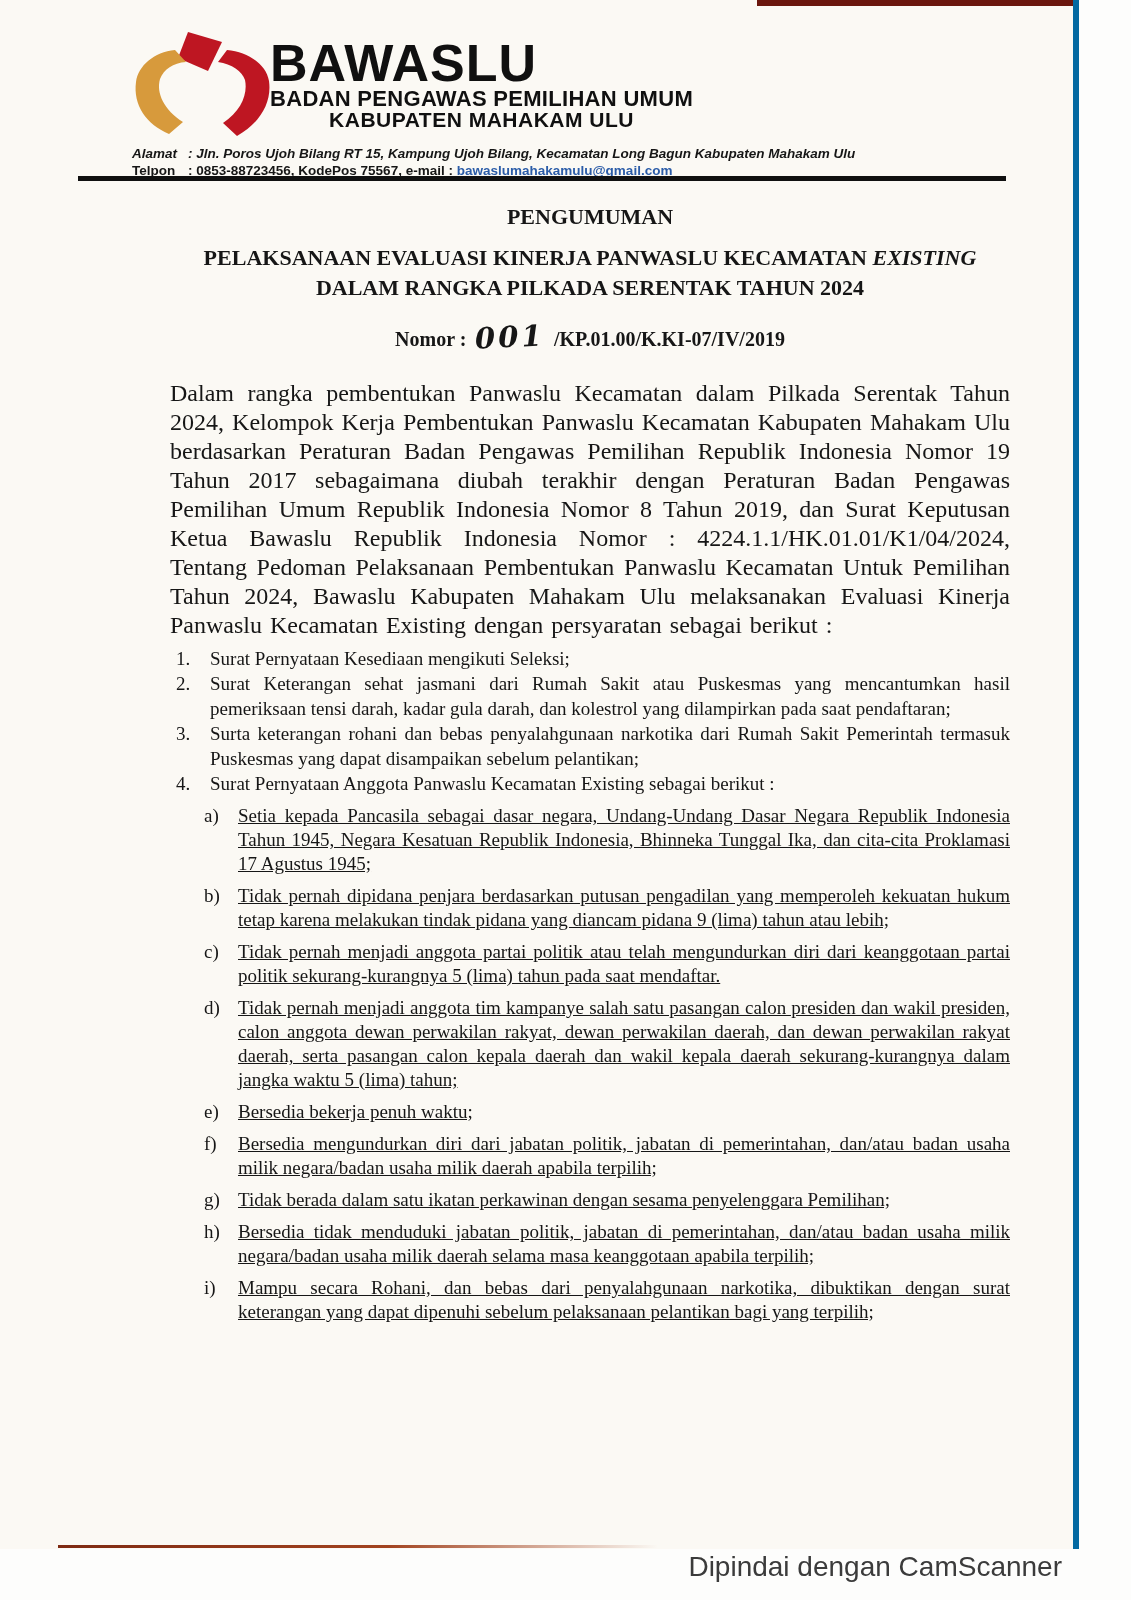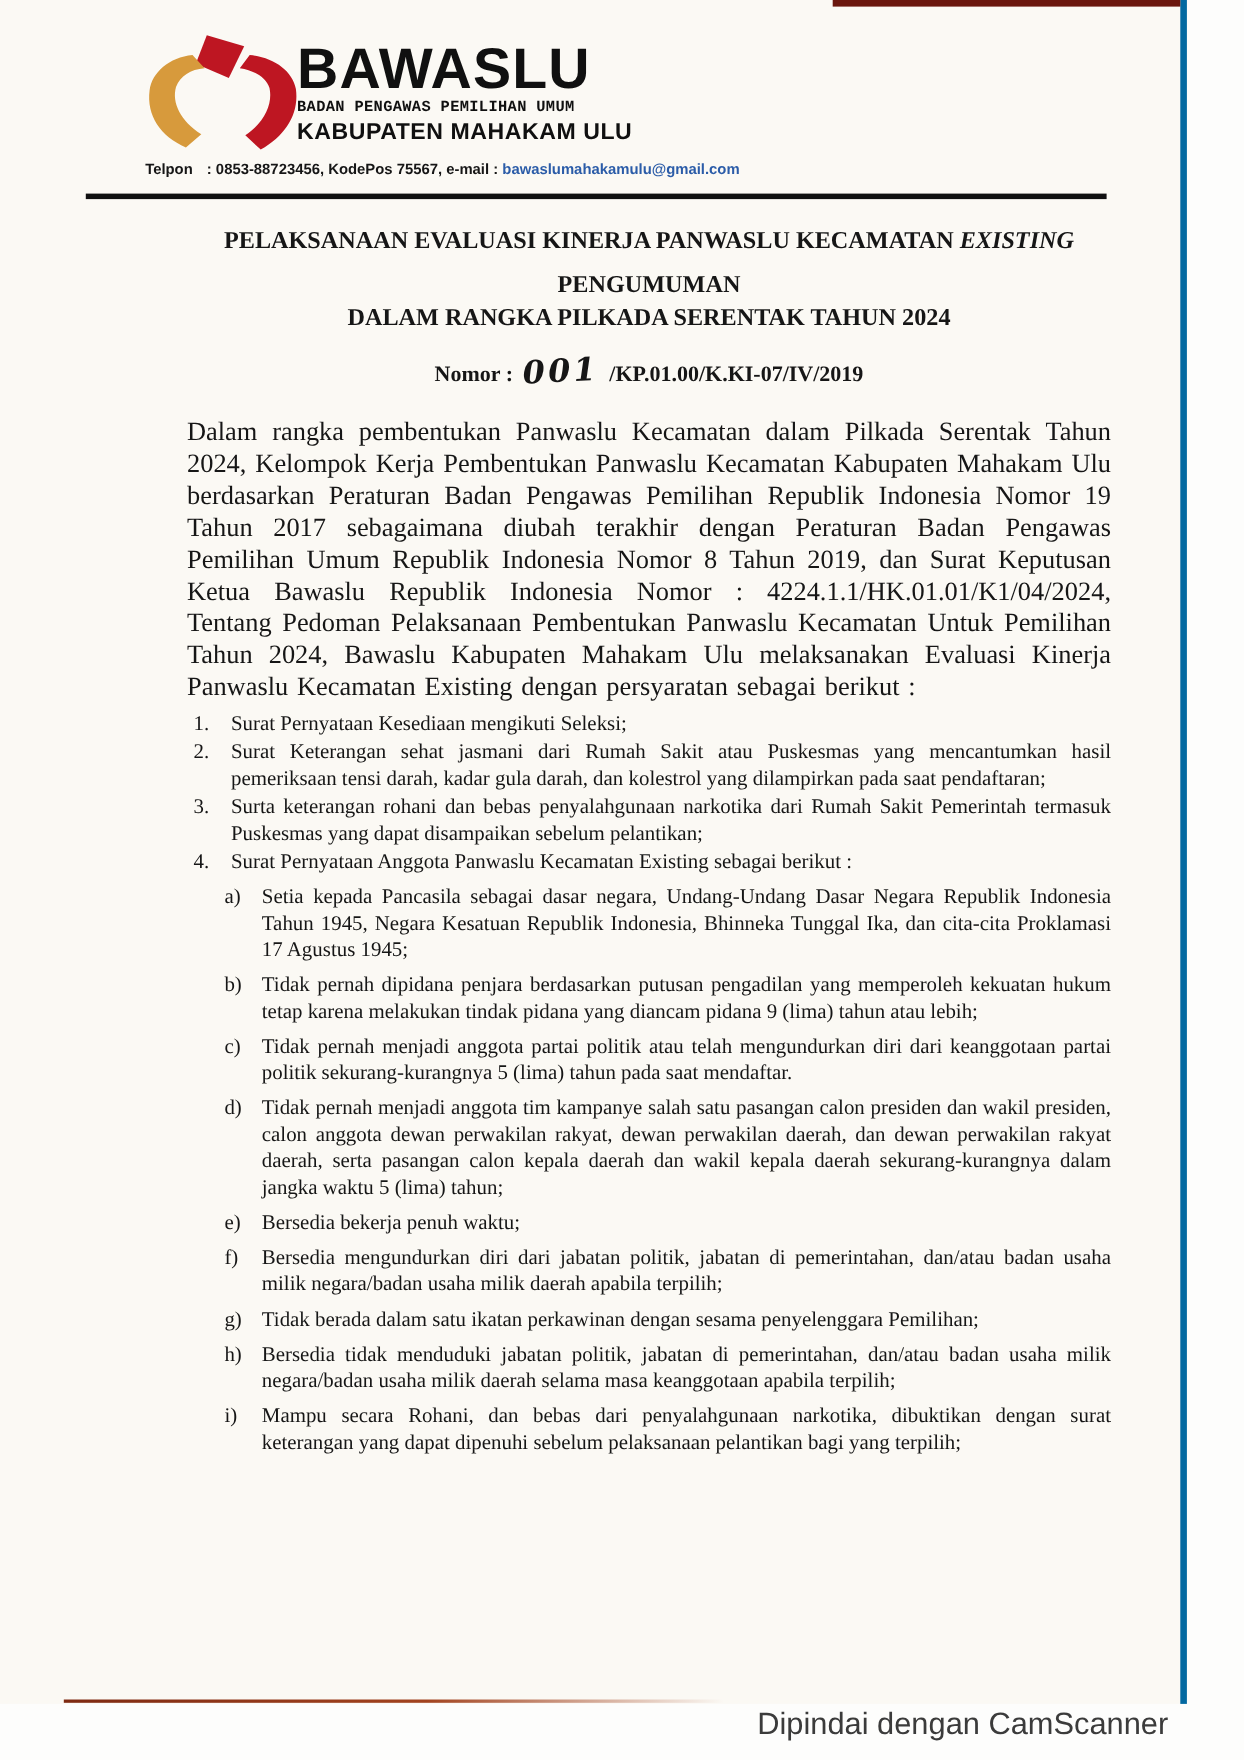--- a/index.html
+++ b/index.html
@@ -24,21 +24,21 @@
     position:absolute;left:58px;top:1545px;width:600px;height:3px;
     background:linear-gradient(to right,#7e2a12 0%,#a2431f 55%,rgba(162,67,31,0) 100%);
   }
   
   .logo{position:absolute;left:128px;top:30px;}
   .brand-block{
     position:absolute;left:270px;top:38px;
     font-family:"Liberation Sans", sans-serif;font-weight:bold;color:#101010;
   }
   .brand{font-size:52px;line-height:50px;letter-spacing:1px;}
-  .sub1{font-size:14px;line-height:19px;letter-spacing:.3px;margin-top:1px;font-family:Liberation Mono, monospace;}
+  .sub1{font-size:22px;line-height:19px;letter-spacing:.3px;margin-top:1px;}
   .sub2{font-size:21px;line-height:23px;letter-spacing:.5px;text-align:center;}
   .addr-block{
     position:absolute;left:132px;top:145px;
     font-family:"Liberation Sans", sans-serif;font-size:13.5px;font-weight:bold;
     line-height:17px;color:#161616;width:880px;
   }
   .addr-row{display:flex;}
   .addr-label{width:56px;flex:none;}
   .addr-italic{font-style:italic;}
   .email{color:#2b5ca8;}
@@ -67,21 +67,21 @@
     margin-top:22px;font-size:24px;line-height:29px;text-align:justify;
     word-spacing:2px;
   }
   .num-list{margin-top:6px;margin-left:6px;font-size:19px;line-height:25px;}
   .num-item{display:flex;}
   .num-marker{width:34px;flex:none;}
   .num-text{flex:1;text-align:justify;}
   .let-list{margin-left:34px;font-size:19px;line-height:24px;}
   .let-item{display:flex;margin-top:8px;}
   .let-marker{width:34px;flex:none;}
-  .let-text{flex:1;text-align:justify;}
+  .let-text{flex:1;text-align:justify;text-decoration:underline;}
   
   .scan-note{
     position:absolute;left:612px;top:1551px;width:450px;text-align:right;
     font-family:"Liberation Sans", sans-serif;font-size:28px;color:#3b3b3b;
   }
 </style>
 </head>
 <body>
 
 <div class="page">
@@ -94,35 +94,39 @@
     </svg>
   </div>
 
   <div class="brand-block">
     <div class="brand">BAWASLU</div>
     <div class="sub1">BADAN PENGAWAS PEMILIHAN UMUM</div>
     <div class="sub2">KABUPATEN MAHAKAM ULU</div>
   </div>
 
   <div class="addr-block">
+    <div class="addr-row addr-italic">
+      <span class="addr-label">Alamat</span>
+      <span>: Jln. Poros Ujoh Bilang RT 15, Kampung Ujoh Bilang, Kecamatan Long Bagun Kabupaten Mahakam Ulu</span>
+    </div>
     <div class="addr-row">
       <span class="addr-label">Telpon</span>
       <span><span>: 0853-88723456, KodePos 75567, e-mail : </span><span class="email">bawaslumahakamulu@gmail.com</span></span>
     </div>
   </div>
 
   <div class="rule"></div>
 
   <div class="content">
 
+    <div class="doc-title t1">PENGUMUMAN</div>
     <div class="doc-title t2">
       <span>PELAKSANAAN EVALUASI KINERJA PANWASLU KECAMATAN</span>
       <span class="ital">EXISTING</span>
     </div>
-    <div class="doc-title t1">PENGUMUMAN</div>
     <div class="doc-title t3">DALAM RANGKA PILKADA SERENTAK TAHUN 2024</div>
 
     <div class="nomor">
       <span>Nomor :</span>
       <span class="handwritten">001</span>
       <span>/KP.01.00/K.KI-07/IV/2019</span>
     </div>
 
     <div class="intro">Dalam rangka pembentukan Panwaslu Kecamatan dalam Pilkada Serentak Tahun 2024, Kelompok Kerja Pembentukan Panwaslu Kecamatan Kabupaten Mahakam Ulu berdasarkan Peraturan Badan Pengawas Pemilihan Republik Indonesia Nomor 19 Tahun 2017 sebagaimana diubah terakhir dengan Peraturan Badan Pengawas Pemilihan Umum Republik Indonesia Nomor 8 Tahun 2019, dan Surat Keputusan Ketua Bawaslu Republik Indonesia Nomor : 4224.1.1/HK.01.01/K1/04/2024, Tentang Pedoman Pelaksanaan Pembentukan Panwaslu Kecamatan Untuk Pemilihan Tahun 2024, Bawaslu Kabupaten Mahakam Ulu melaksanakan Evaluasi Kinerja Panwaslu Kecamatan Existing dengan persyaratan sebagai berikut :</div>
 

